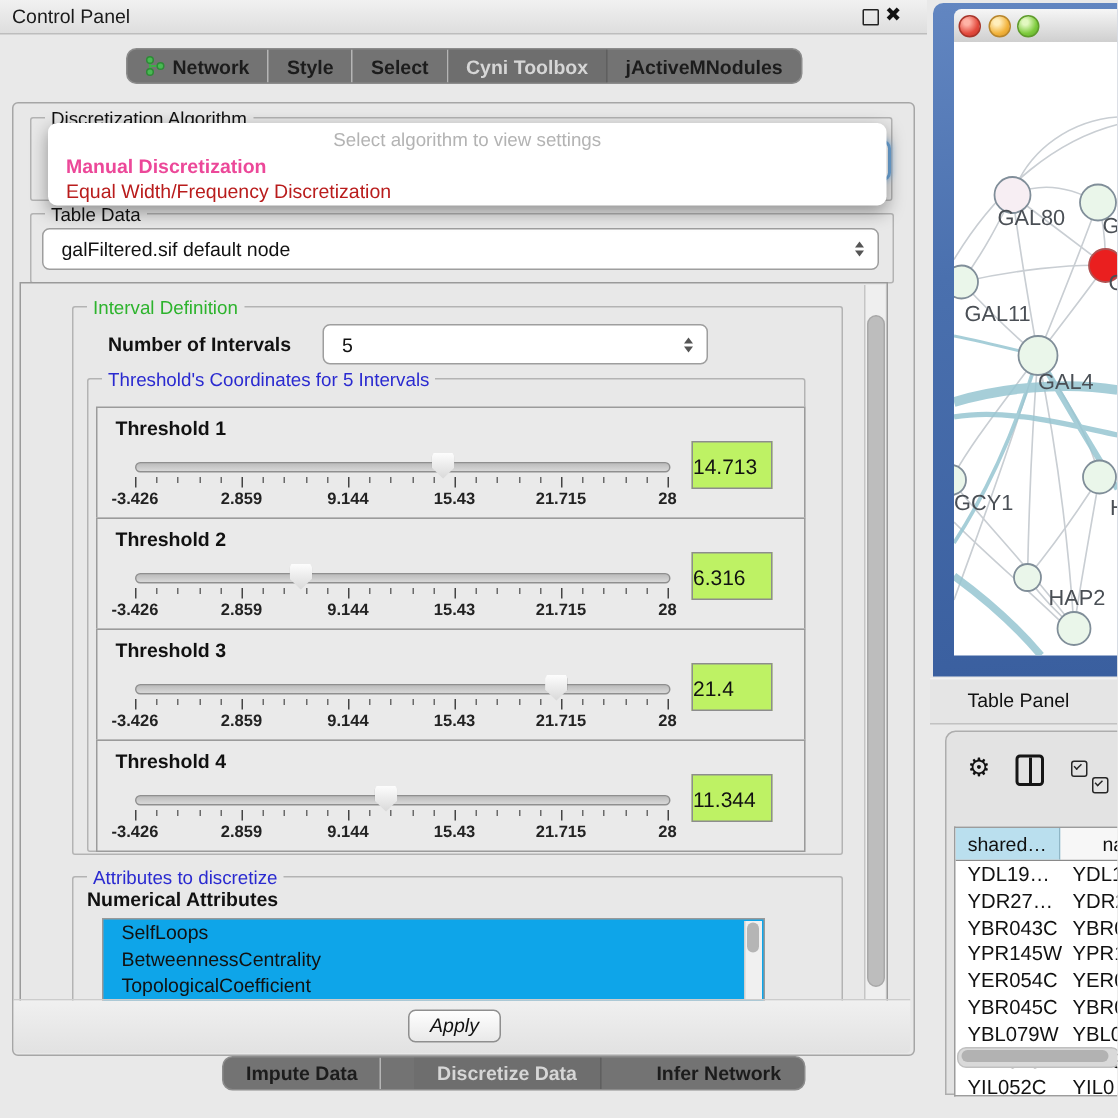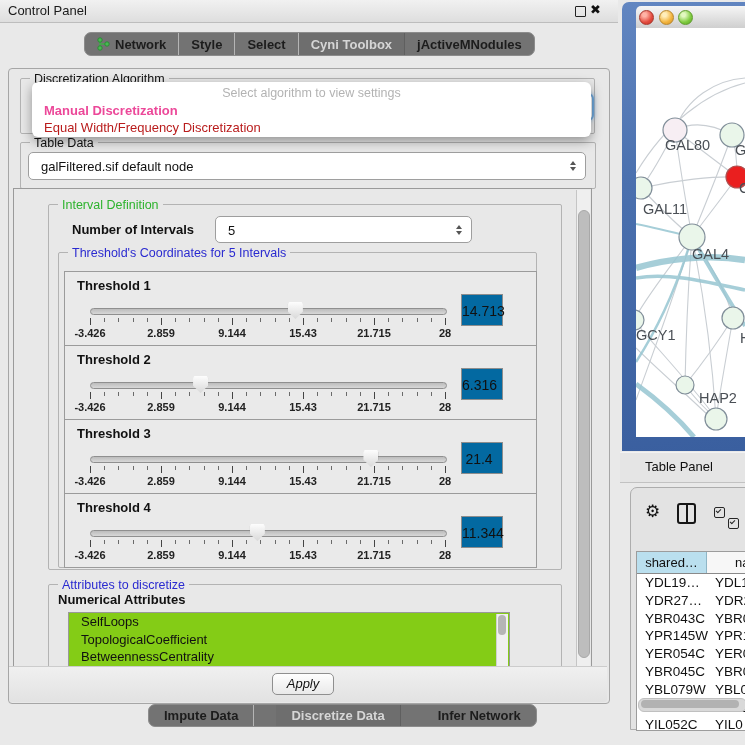--- a/index.html
+++ b/index.html
@@ -67,26 +67,26 @@
   .tp-title{position:absolute;left:12px;top:6px;font-weight:bold;font-size:13px;color:#111;}
   .slider{position:absolute;left:25px;top:30px;width:355px;height:40px;}
   .track{position:absolute;left:0;top:6px;width:100%;height:5px;background:linear-gradient(#bcbcbc,#d8d8d8);border:1px solid #8f8f8f;border-radius:4px;}
   .thumb{position:absolute;top:0;width:15px;height:17px;background:linear-gradient(#fdfdfd,#d9d9d9);
          clip-path:polygon(8% 0,92% 0,100% 15%,100% 58%,50% 100%,0 58%,0 15%);filter:drop-shadow(0 0 1px #777);}
   .ticks{position:absolute;left:0;top:16px;width:100%;height:8px;}
   .tick{position:absolute;top:0;width:1px;height:4px;background:#6a6a6a;}
   .tick.major{height:7px;background:#444;}
   .tick-labels{position:absolute;left:0;top:25px;width:100%;height:12px;}
   .tick-label{position:absolute;transform:translateX(-50%);font-size:11px;font-weight:bold;color:#222;white-space:nowrap;}
-  .value-box{position:absolute;left:396px;top:22px;width:42px;height:32px;background:#0369a1;border:1px solid #8d8d8d;
-             font-size:14px;text-align:center;line-height:32px;padding-right:6px;box-sizing:border-box;}
+  .value-box{position:absolute;left:396px;top:22px;width:54px;height:32px;background:#bef264;border:1px solid #8d8d8d;
+             font-size:14px;text-align:left;line-height:32px;padding-right:6px;box-sizing:border-box;}
 
   .attr-group{left:48px;top:584px;width:512px;height:84px;}
   .na-label{left:58px;top:592px;font-weight:bold;font-size:13px;}
-  .attr-list{left:68px;top:612px;width:440px;height:54px;background:#84cc16;border:1px solid #999;overflow:hidden;}
+  .attr-list{left:68px;top:612px;width:440px;height:54px;background:#0ea5e9;border:1px solid #999;overflow:hidden;}
   .attr-item{padding-left:12px;line-height:17.5px;font-size:13px;color:#111;white-space:nowrap;}
   .list-vscroll{position:absolute;right:1px;top:1px;width:11px;height:52px;background:#f0f0f0;border-left:1px solid #d0d0d0;}
   .list-vscroll .thumb-v{position:absolute;left:1px;top:1px;width:8px;height:20px;background:#b5b5b5;border-radius:4px;}
 
   .apply-bar{left:9px;top:666px;width:598px;height:35px;background:linear-gradient(#f0f0f0,#e2e2e2);border-top:1px solid #cccccc;border-radius:0 0 3px 3px;z-index:3;}
   .apply-btn{position:absolute;left:263px;top:6px;width:60px;height:20px;background:linear-gradient(#fefefe,#e9e9e9);
              border:1px solid #8f8f8f;border-radius:5px;font-size:13px;text-align:center;line-height:19px;color:#111;font-style:italic;}
 
   
   .net-frame{left:622px;top:2px;width:123px;height:449px;background:linear-gradient(175deg,#6286c1 0%,#4a70ae 40%,#3a5f9f 100%);border-radius:7px 0 0 0;}
@@ -384,22 +384,22 @@
 
   <div class="abs group attr-group">
     <span class="group-label lbl-blue">Attributes to discretize</span>
   </div>
   <div class="abs na-label">Numerical Attributes</div>
   <div class="abs attr-list">
     <div class="list-vscroll">
         <div class="thumb-v"></div>
       </div>
   <div class="attr-item">SelfLoops</div>
+      <div class="attr-item">BetweennessCentrality</div>
       <div class="attr-item">TopologicalCoefficient</div>
-      <div class="attr-item">BetweennessCentrality</div>
     </div>
 
   <div class="abs apply-bar">
     <div class="apply-btn">Apply</div>
   </div>
   <div class="abs seg bottom-tabs">
     <div class="seg-item">
         <span>Impute Data</span>
       </div>
     <div class="seg-item selected">

